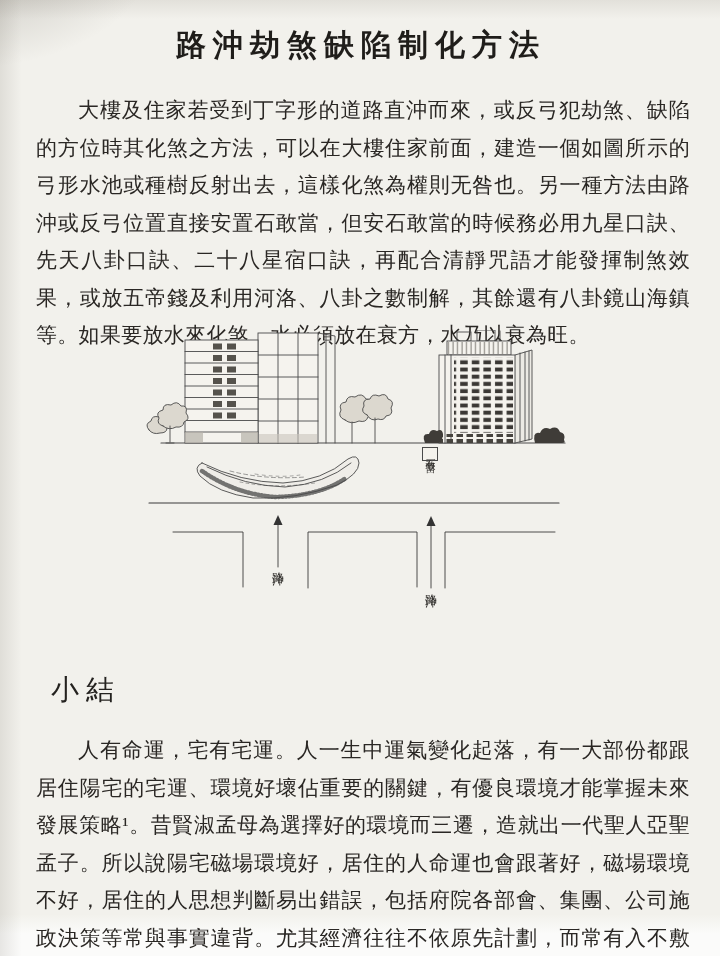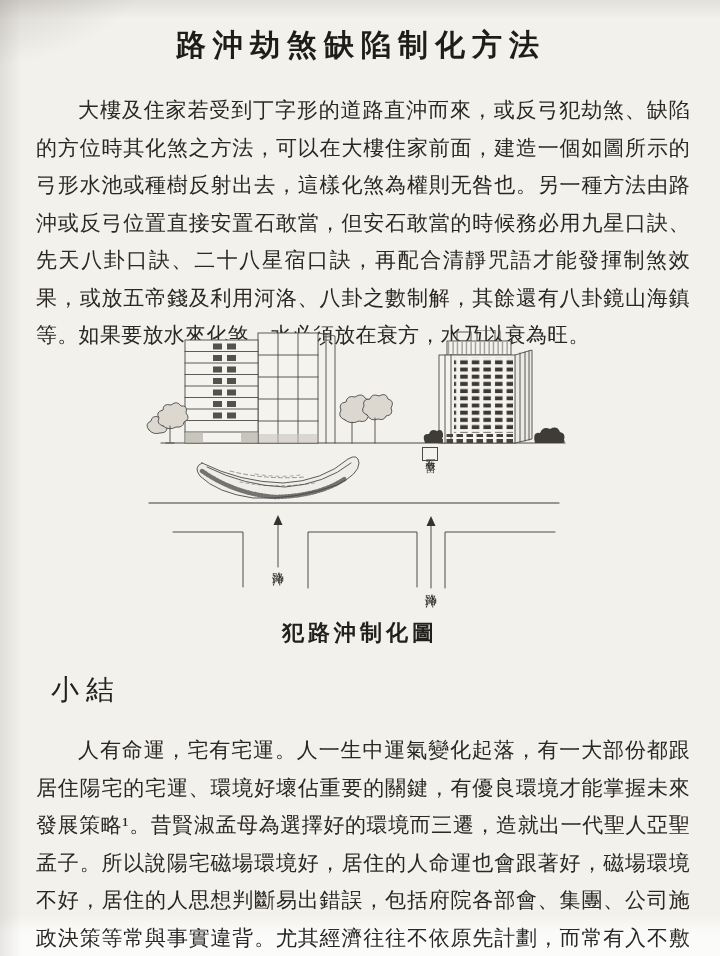--- a/index.html
+++ b/index.html
@@ -174,19 +174,18 @@
           <polygon points="286,186 281.5,196 290.5,196" fill="#333" stroke="none"></polygon>
         </g>
       </g>
     </svg>
 
     <div class="vlabel tablet-label">石敢當</div>
     <div class="vlabel road-label-left">路沖</div>
     <div class="vlabel road-label-right">路沖</div>
   </figure>
 
-  <div class="caption">犯路沖制化圖</div>
 
   <h2 class="section-heading">小結</h2>
 
   <p class="para para-summary">人有命運，宅有宅運。人一生中運氣變化起落，有一大部份都跟居住陽宅的宅運、環境好壞佔重要的關鍵，有優良環境才能掌握未來發展策略¹。昔賢淑孟母為選擇好的環境而三遷，造就出一代聖人亞聖孟子。所以說陽宅磁場環境好，居住的人命運也會跟著好，磁場環境不好，居住的人思想判斷易出錯誤，包括府院各部會、集團、公司施政決策等常與事實違背。尤其經濟往往不依原先計劃，而常有入不敷出之苦。總之陽宅的好壞，多數皆由外局之引氣所影響。</p>
 
 </div>
 
 </body></html>

